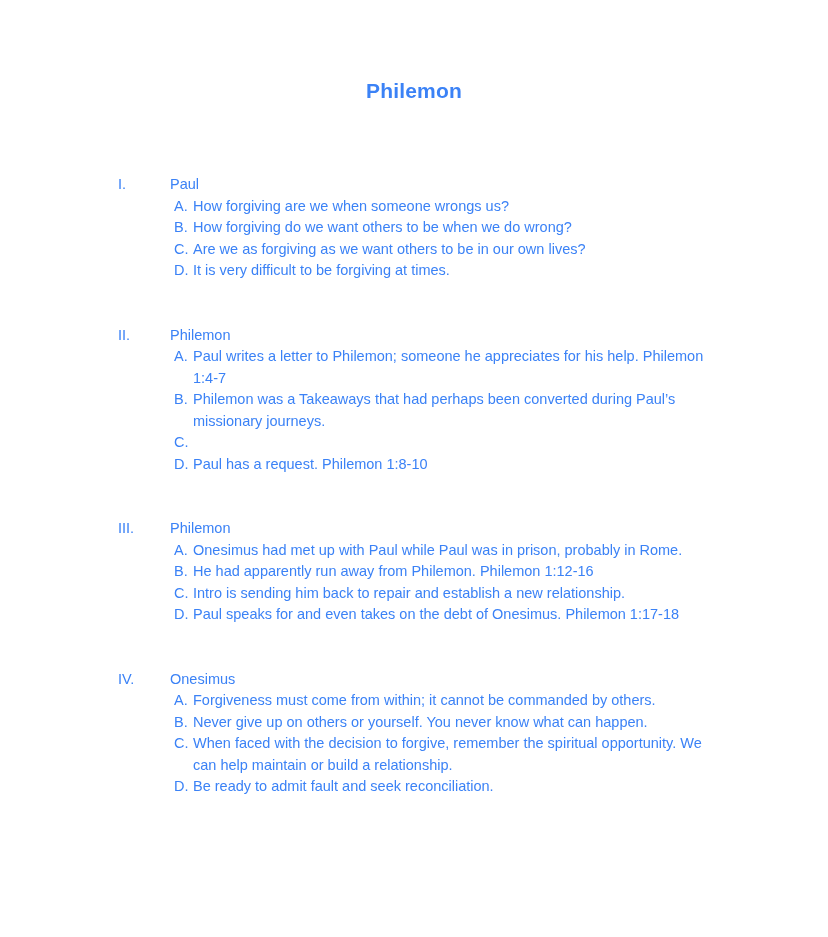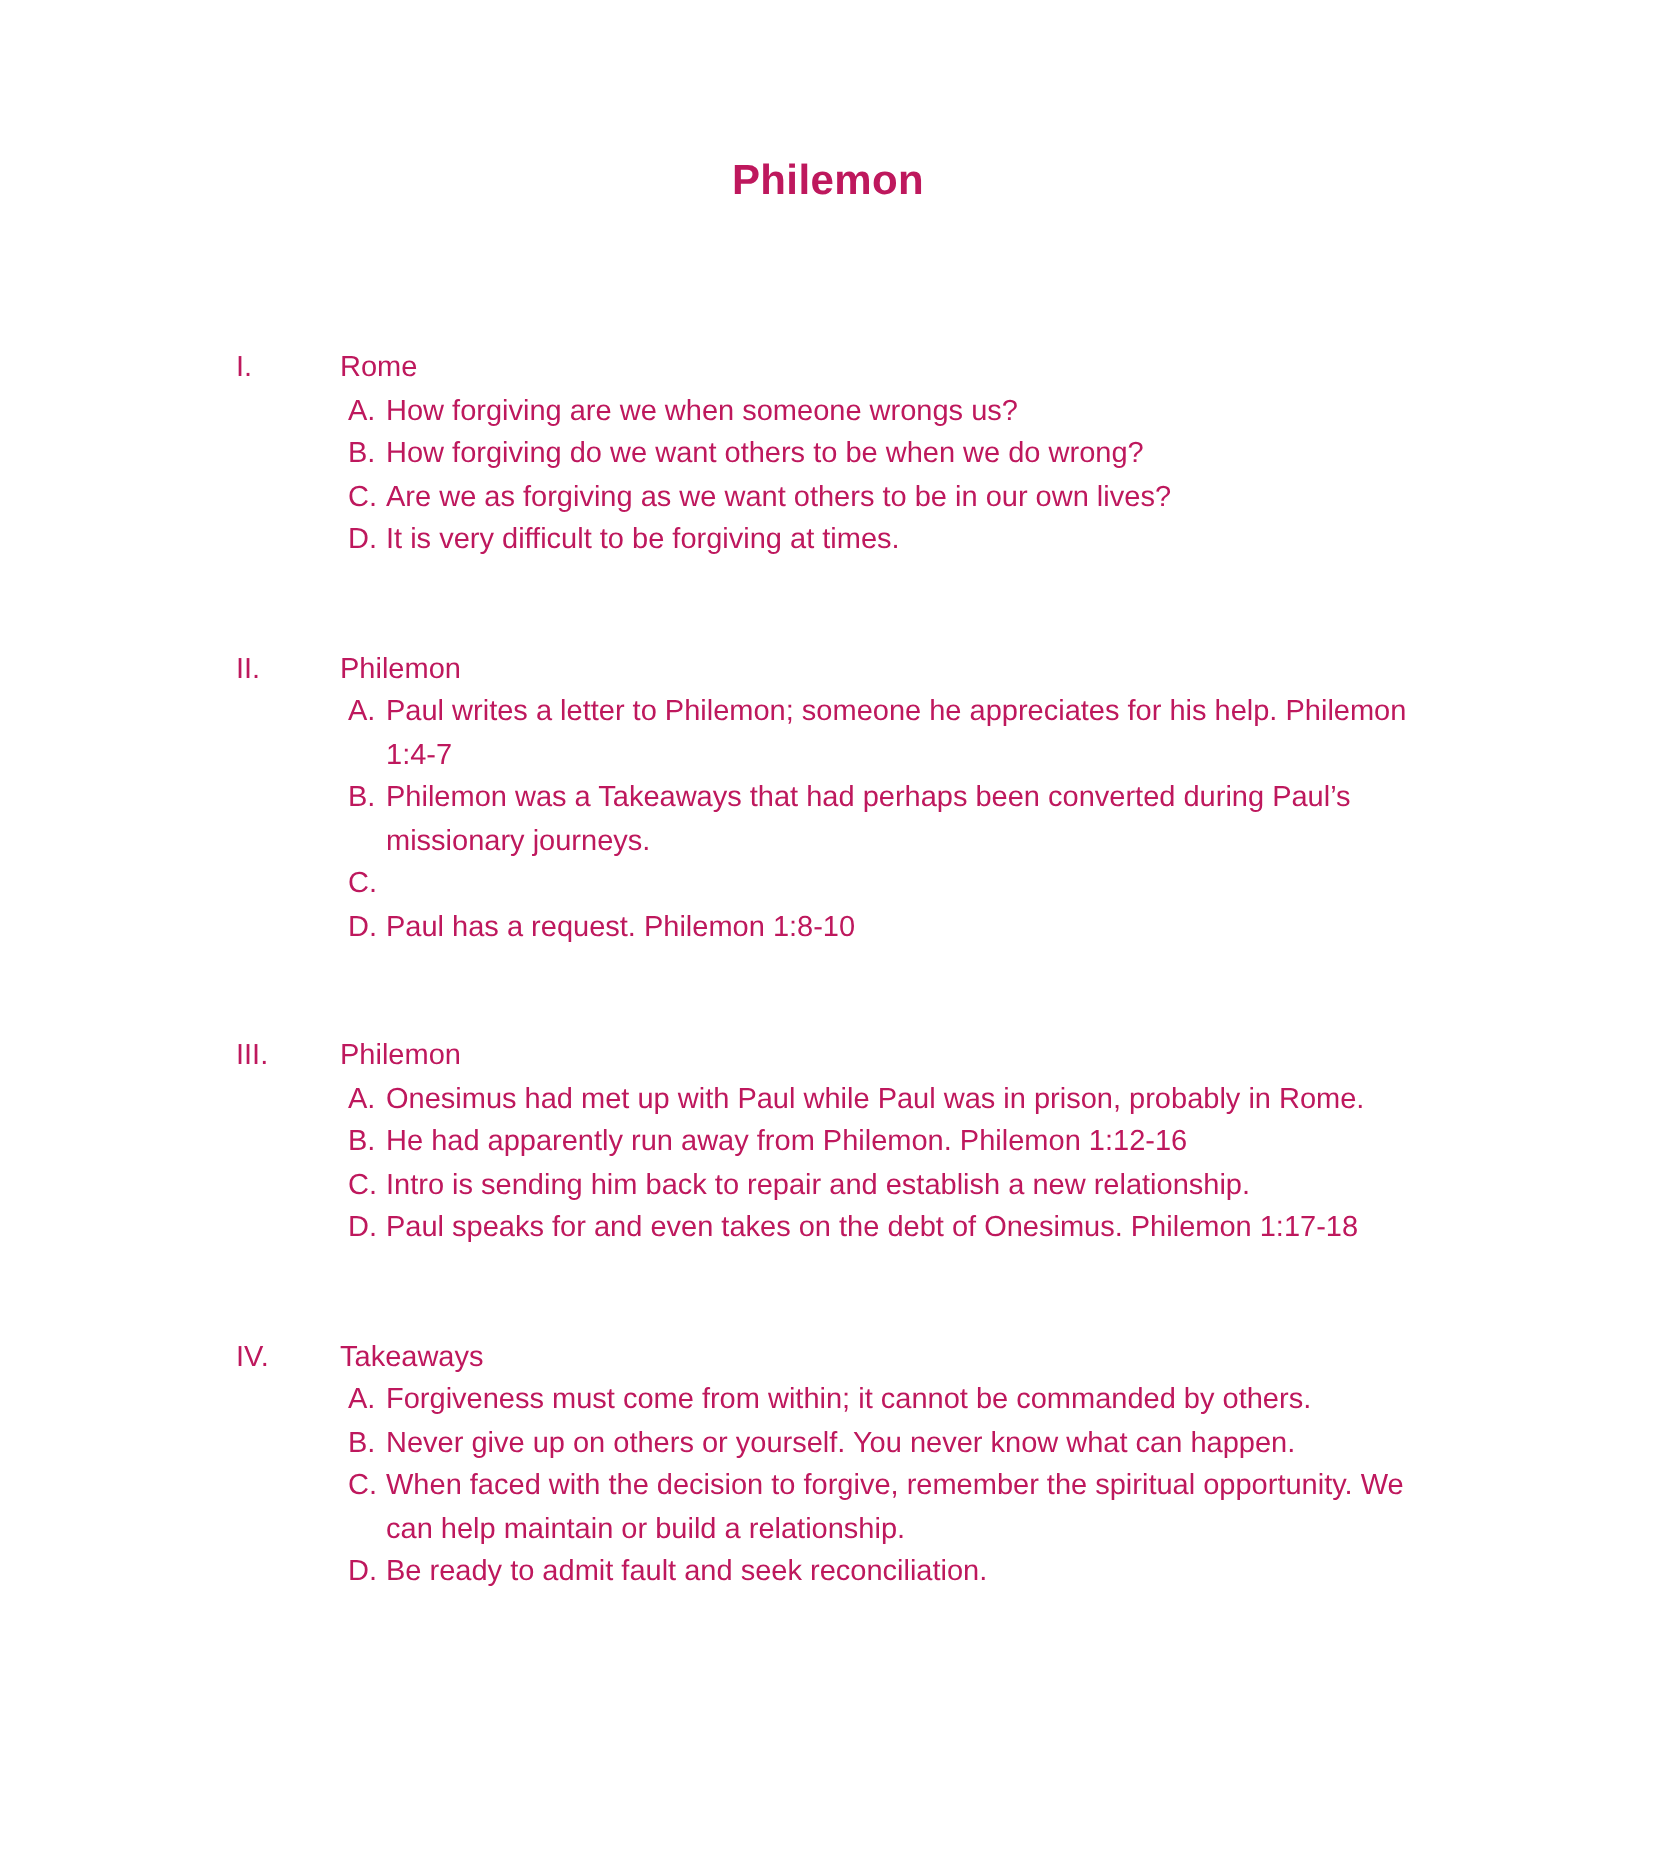--- a/index.html
+++ b/index.html
@@ -2,21 +2,21 @@
 <html><head>
 <meta charset="utf-8">
 <style>
   html, body { margin: 0; padding: 0; background: #ffffff; }
   .page {
     position: relative;
     width: 828px;
     height: 937px;
     background: #ffffff;
     font-family: "Liberation Sans", sans-serif;
-    color: #be185d;
+    color: #3b82f6;
     overflow: hidden;
   }
   .doc-title {
     margin: 0;
     padding-top: 76px;
     text-align: center;
     font-size: 21px;
     line-height: 30px;
     font-weight: bold;
     letter-spacing: 0.2px;
@@ -42,21 +42,21 @@
 <body>
 
 <div class="page">
   <h1 class="doc-title">Philemon</h1>
 
   <div class="outline">
 
     <section class="section">
       <div class="section-header">
         <span class="numeral">I.</span>
-        <span class="heading">Rome</span>
+        <span class="heading">Paul</span>
       </div>
       <div class="item">
         <span class="item-letter">A.</span>
         <span class="item-text">How forgiving are we when someone wrongs us?</span>
       </div>
       <div class="item">
         <span class="item-letter">B.</span>
         <span class="item-text">How forgiving do we want others to be when we do wrong?</span>
       </div>
       <div class="item">
@@ -112,21 +112,21 @@
       </div>
       <div class="item">
         <span class="item-letter">D.</span>
         <span class="item-text">Paul speaks for and even takes on the debt of Onesimus. Philemon 1:17-18</span>
       </div>
     </section>
 
     <section class="section">
       <div class="section-header">
         <span class="numeral">IV.</span>
-        <span class="heading">Takeaways</span>
+        <span class="heading">Onesimus</span>
       </div>
       <div class="item">
         <span class="item-letter">A.</span>
         <span class="item-text">Forgiveness must come from within; it cannot be commanded by others.</span>
       </div>
       <div class="item">
         <span class="item-letter">B.</span>
         <span class="item-text">Never give up on others or yourself. You never know what can happen.</span>
       </div>
       <div class="item">

